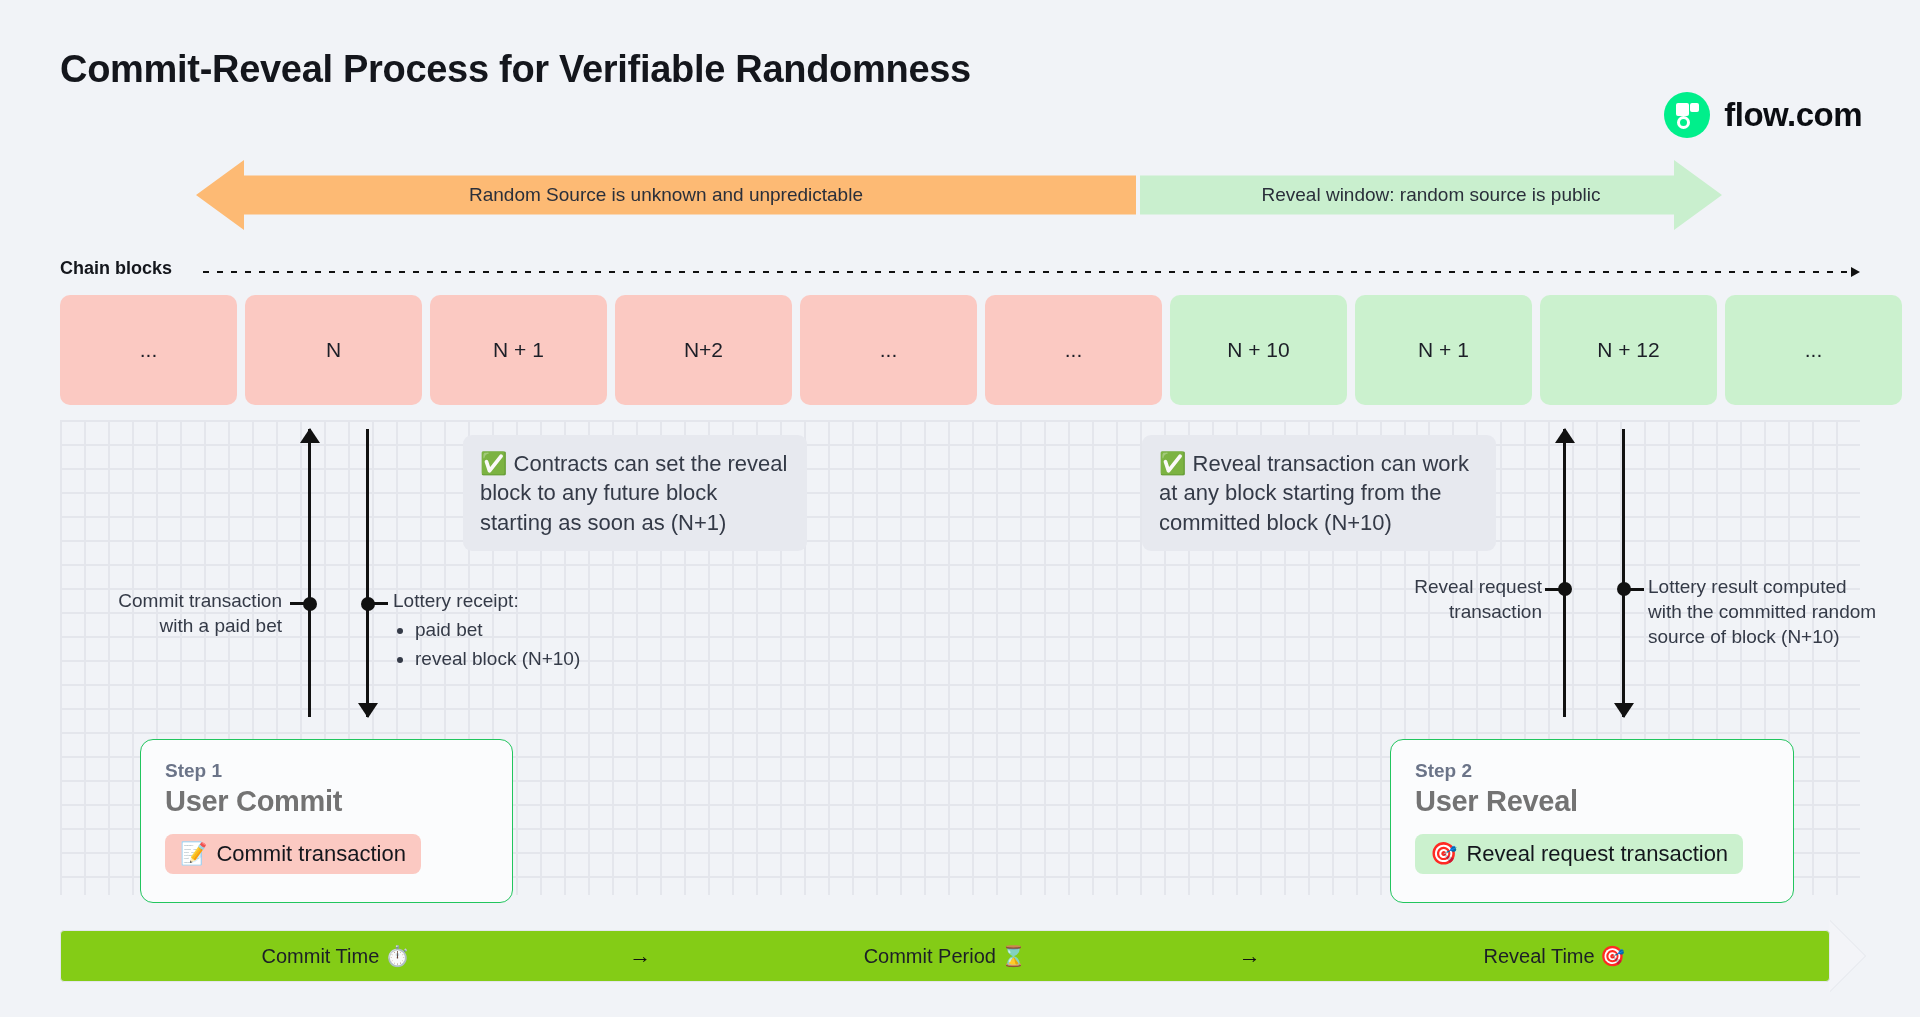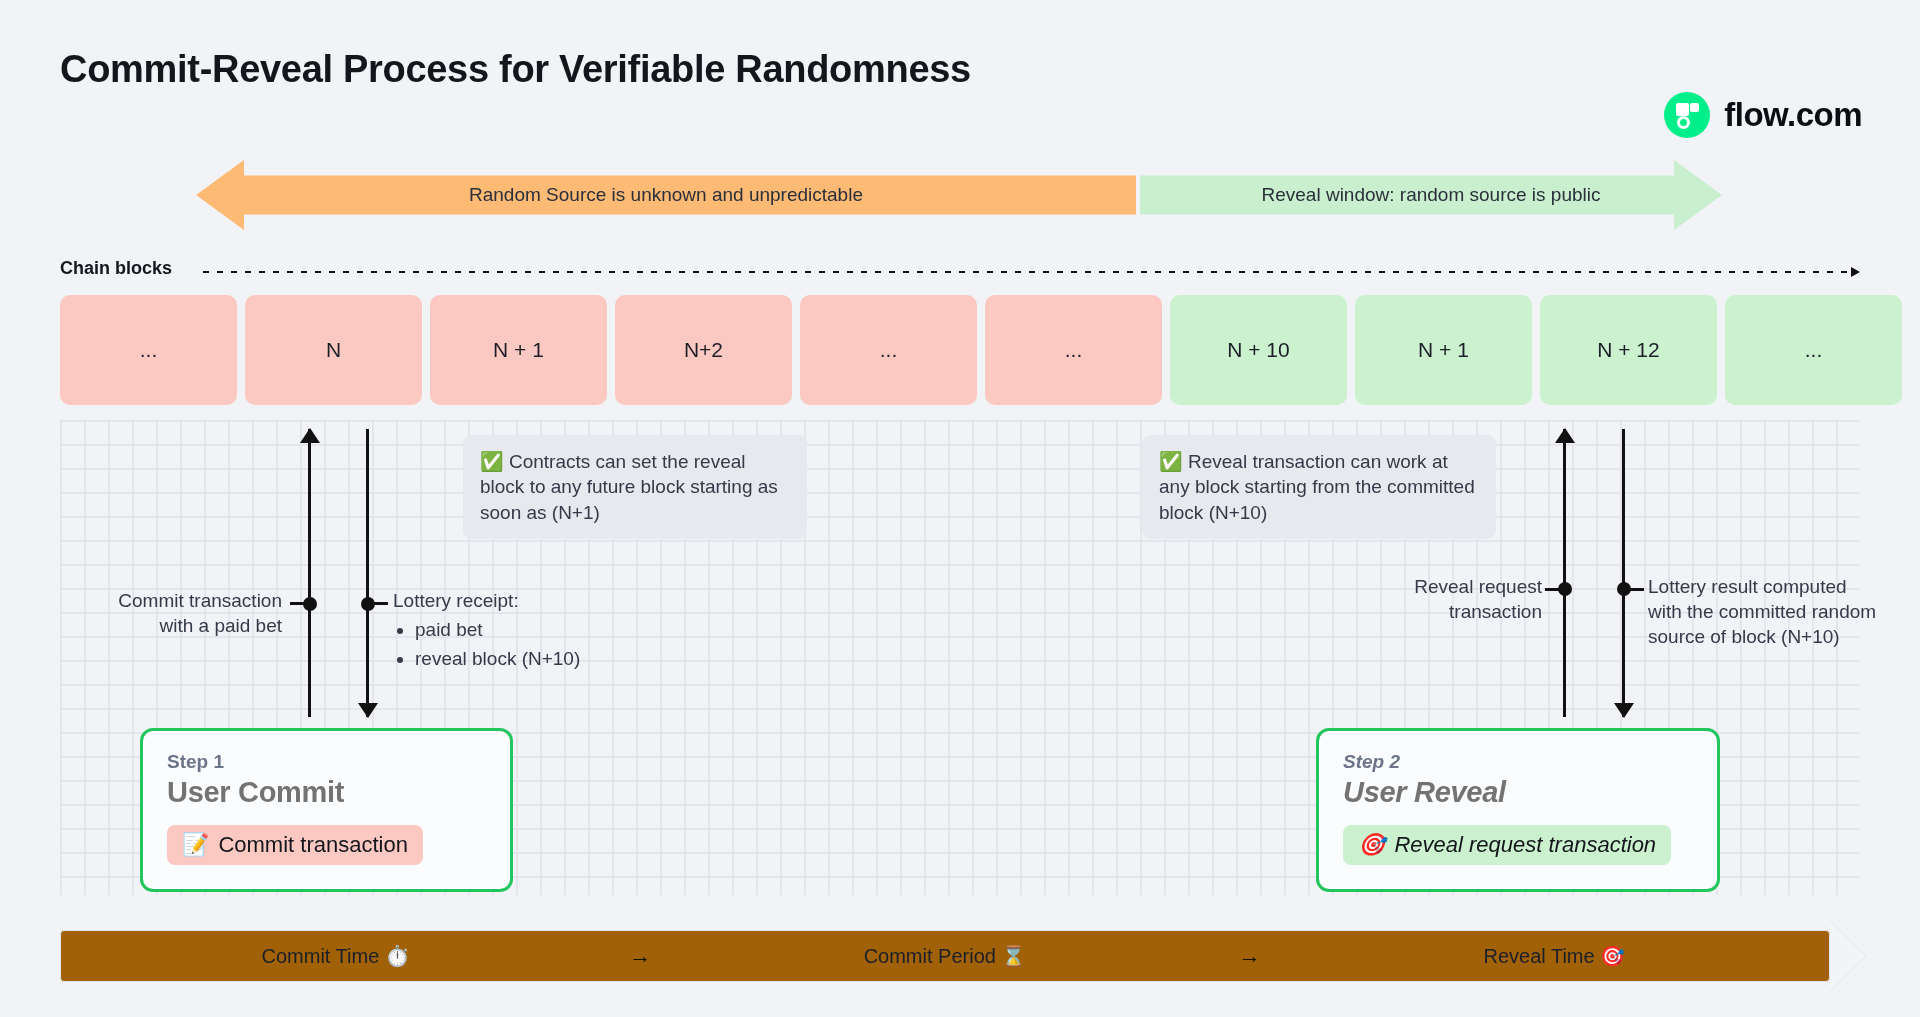--- a/index.html
+++ b/index.html
@@ -117,48 +117,48 @@
   .arrow-down{
     position:absolute;left:50%;bottom:-1px;transform:translateX(-50%);
     width:0;height:0;border-left:10px solid transparent;border-right:10px solid transparent;
     border-top:15px solid #111;
   }
   .stub{position:absolute;height:3px;background:#111;}
 
   
   .note{
     position:absolute;background:#E7E9EF;border-radius:9px;
-    padding:14px 17px;font-size:19px;line-height:1.33;color:#343a47;
+    padding:14px 17px;font-size:22px;line-height:1.33;color:#343a47;
   }
   .note .chk{color:#4CAF50;}
 
   
   .cap{position:absolute;font-size:19px;line-height:1.32;color:#343a47;}
   .cap.right-align{text-align:right;}
   .cap ul{margin:4px 0 0 0;padding-left:22px;}
   .cap li{margin-top:4px;}
 
   
   .card{
-    position:absolute;background:#FBFCFD;border:3px solid #22c55e;
-    border-radius:13px;padding:20px 24px 24px 24px;box-sizing:border-box;
+    position:absolute;background:#FBFCFD;border:1px solid #22c55e;
+    border-radius:13px;padding:20px 24px 24px 24px;box-sizing:border-box;margin-top:11px;
   }
   .card .step{font-size:19px;font-weight:700;color:#6b7488;}
   .card .ctitle{font-size:29px;font-weight:700;color:#737373;margin-top:3px;letter-spacing:-0.3px;}
   .chip{
     display:inline-flex;align-items:center;gap:9px;margin-top:16px;
     padding:7px 15px;border-radius:8px;font-size:22px;color:#14161c;
   }
   .chip.pink{background:#FBC9C2;}
   .chip.green{background:#CBF1CE;}
 
   
   .timeline{
     position:absolute;left:60px;top:930px;width:1770px;height:52px;
-    border:1px solid #E3E6EC;border-radius:4px;background:#a16207;
+    border:1px solid #E3E6EC;border-radius:4px;background:#84cc16;
     display:flex;align-items:center;box-sizing:border-box;
   }
   .timeline .seg{flex:1;text-align:center;font-size:20px;color:#1c1f27;}
   .timeline .sep{width:60px;text-align:center;font-size:22px;color:#111;}
   .tl-arrow{
     position:absolute;left:1829px;top:920px;width:0;height:0;
     border-top:36px solid transparent;border-bottom:36px solid transparent;
     border-left:36px solid #F3F4F8;
     filter:drop-shadow(1px 0 0 #E3E6EC);
   }
@@ -284,21 +284,21 @@
 
   <div class="card" style="left:140px;top:728px;width:373px;height:164px;">
     <div class="step">Step 1</div>
     <div class="ctitle">User Commit</div>
     <div class="chip pink">
       <span>📝</span>
       <span>Commit transaction</span>
     </div>
   </div>
 
-  <div class="card" style="left:1316px;top:728px;width:404px;height:164px;font-style:italic;">
+  <div class="card" style="left:1390px;top:728px;width:404px;height:164px;">
     <div class="step">Step 2</div>
     <div class="ctitle">User Reveal</div>
     <div class="chip green">
       <span>🎯</span>
       <span>Reveal request transaction</span>
     </div>
   </div>
 
   <div class="tl-arrow"></div>
   <div class="timeline">

